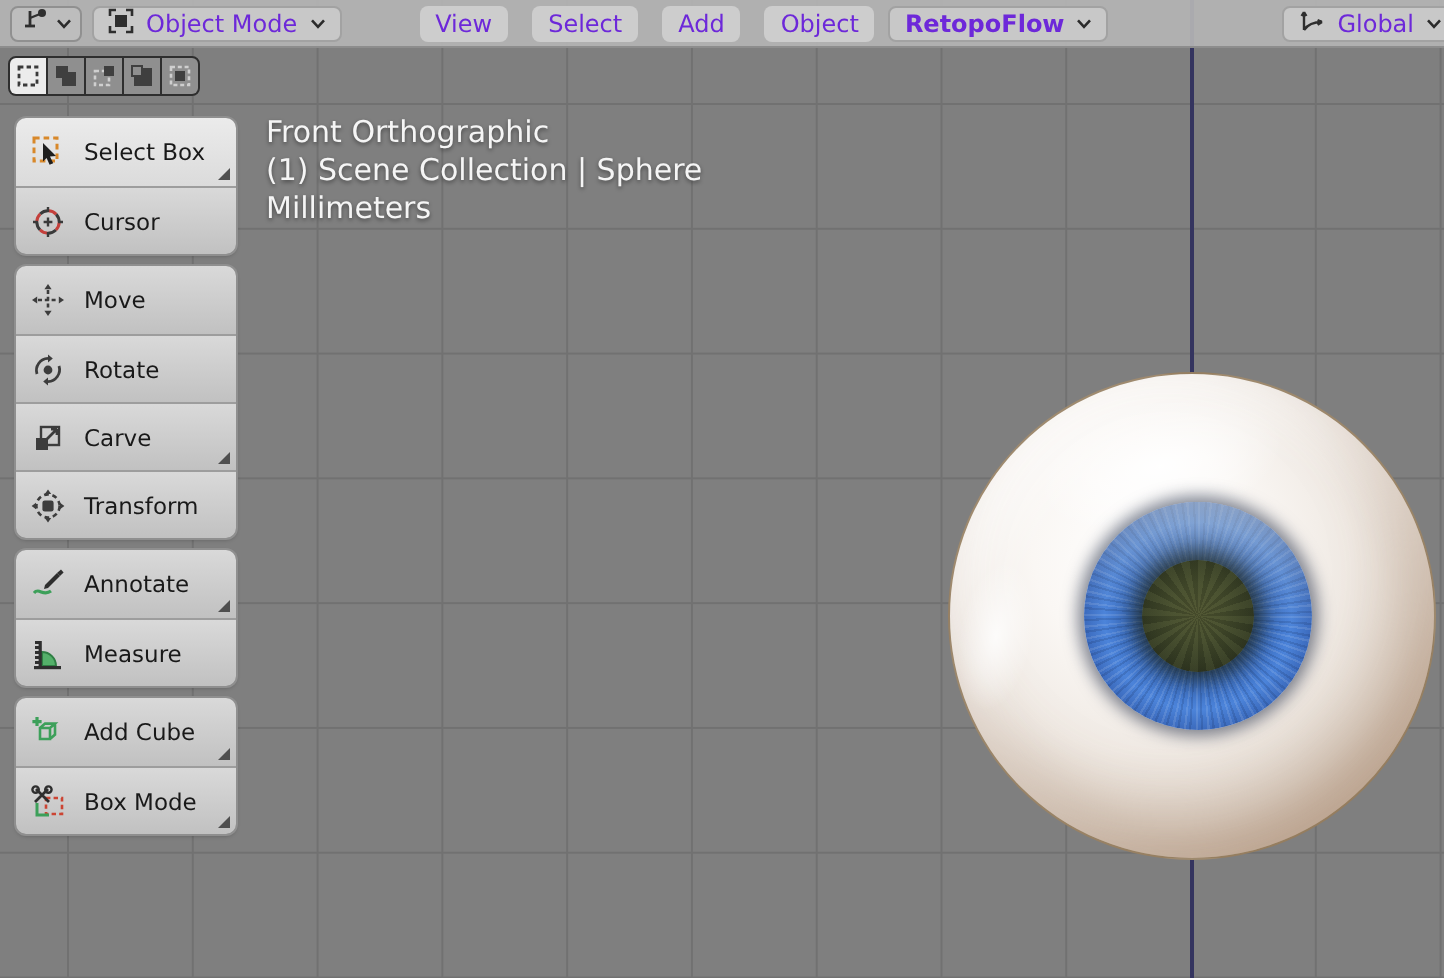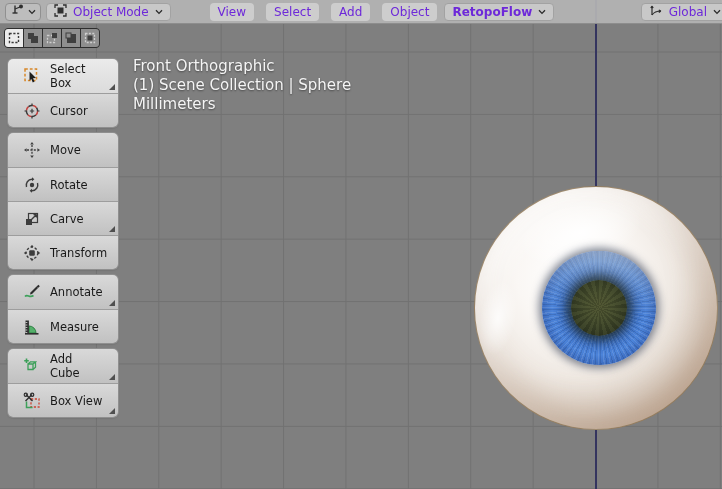--- a/index.html
+++ b/index.html
@@ -73,21 +73,21 @@
   
   .mode-group { position:absolute; left:4px; top:28px; z-index:9; display:flex; gap:1px;
     background:#2e2e2e; border:1px solid #2e2e2e; border-radius:4px; overflow:hidden; }
   .mode-btn { width:18px; height:18px; background:#8f8f8f; display:flex; align-items:center; justify-content:center; }
   .mode-btn.active { background:#ececec; }
 
   
   .toolbar { position:absolute; left:8px; top:59px; width:110px; z-index:9; }
   .tgroup { margin-bottom:6px; border-radius:5px; overflow:hidden; box-shadow:0 0 0 1px #8f8f8f, 0 1px 2px rgba(0,0,0,0.25); }
   .tbtn { height:34px; background:linear-gradient(#d9d9d9,#c1c1c1); display:flex; align-items:center;
-    gap:8px; padding:0 14px; font-size:11.5px; color:#191919; position:relative; }
+    gap:8px; padding:0 6px; font-size:11.5px; color:#191919; position:relative; }
   .tbtn + .tbtn { border-top:1px solid #9d9d9d; }
   .tbtn.active { background:linear-gradient(#ebebeb,#dbdbdb); }
   .ticon { width:20px; height:20px; display:flex; align-items:center; justify-content:center; flex:0 0 20px; }
   .subtool-indicator { position:absolute; right:3px; bottom:3px; width:6px; height:6px;
     background:#4f4f4f; clip-path:polygon(100% 0, 100% 100%, 0 100%); }
 
   
   .vp-text { position:absolute; left:133px; top:57px; z-index:8; color:#f5f5f5;
     font-size:15px; line-height:19px; text-shadow:0 1px 2px rgba(0,0,0,0.45); }
 </style>
@@ -322,19 +322,19 @@
       <div class="tbtn">
         <span class="ticon">
           <svg width="18" height="18" viewBox="0 0 18 18">
             <rect x="8" y="7" width="8" height="8" fill="none" stroke="#cc4433" stroke-width="1.3" stroke-dasharray="2.2 1.6"></rect>
             <path d="M3.5,9.5 V15.5 H9.5" fill="none" stroke="#3da05a" stroke-width="1.5"></path>
             <path d="M3,2.5 L9.5,9 M9,2.5 L2.5,9" stroke="#2e2e2e" stroke-width="1.4"></path>
             <circle cx="2.8" cy="2.8" r="1.6" fill="none" stroke="#2e2e2e" stroke-width="1.2"></circle>
             <circle cx="9.2" cy="2.8" r="1.6" fill="none" stroke="#2e2e2e" stroke-width="1.2"></circle>
           </svg>
         </span>
-        <span>Box View</span>
+        <span>Box Mode</span>
         <span class="subtool-indicator"></span>
       </div>
     </div>
 
   </div>
 </div>
 
 </body></html>

